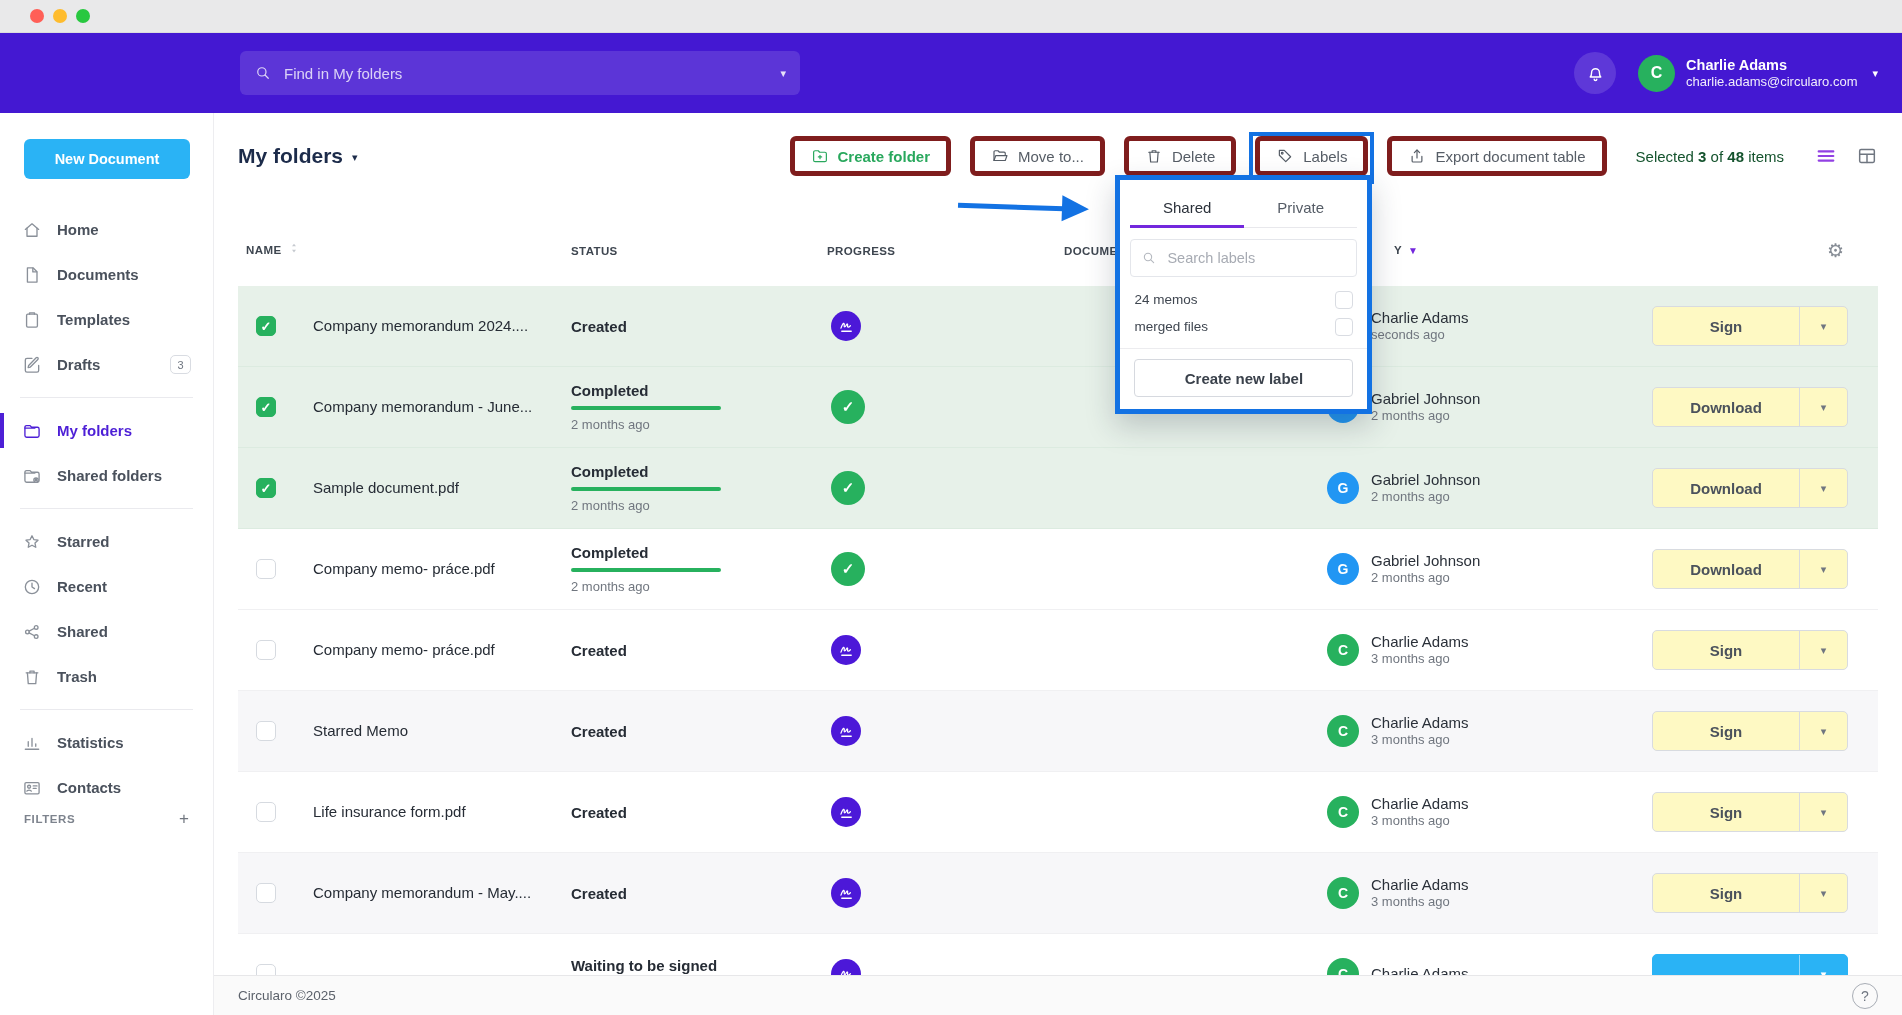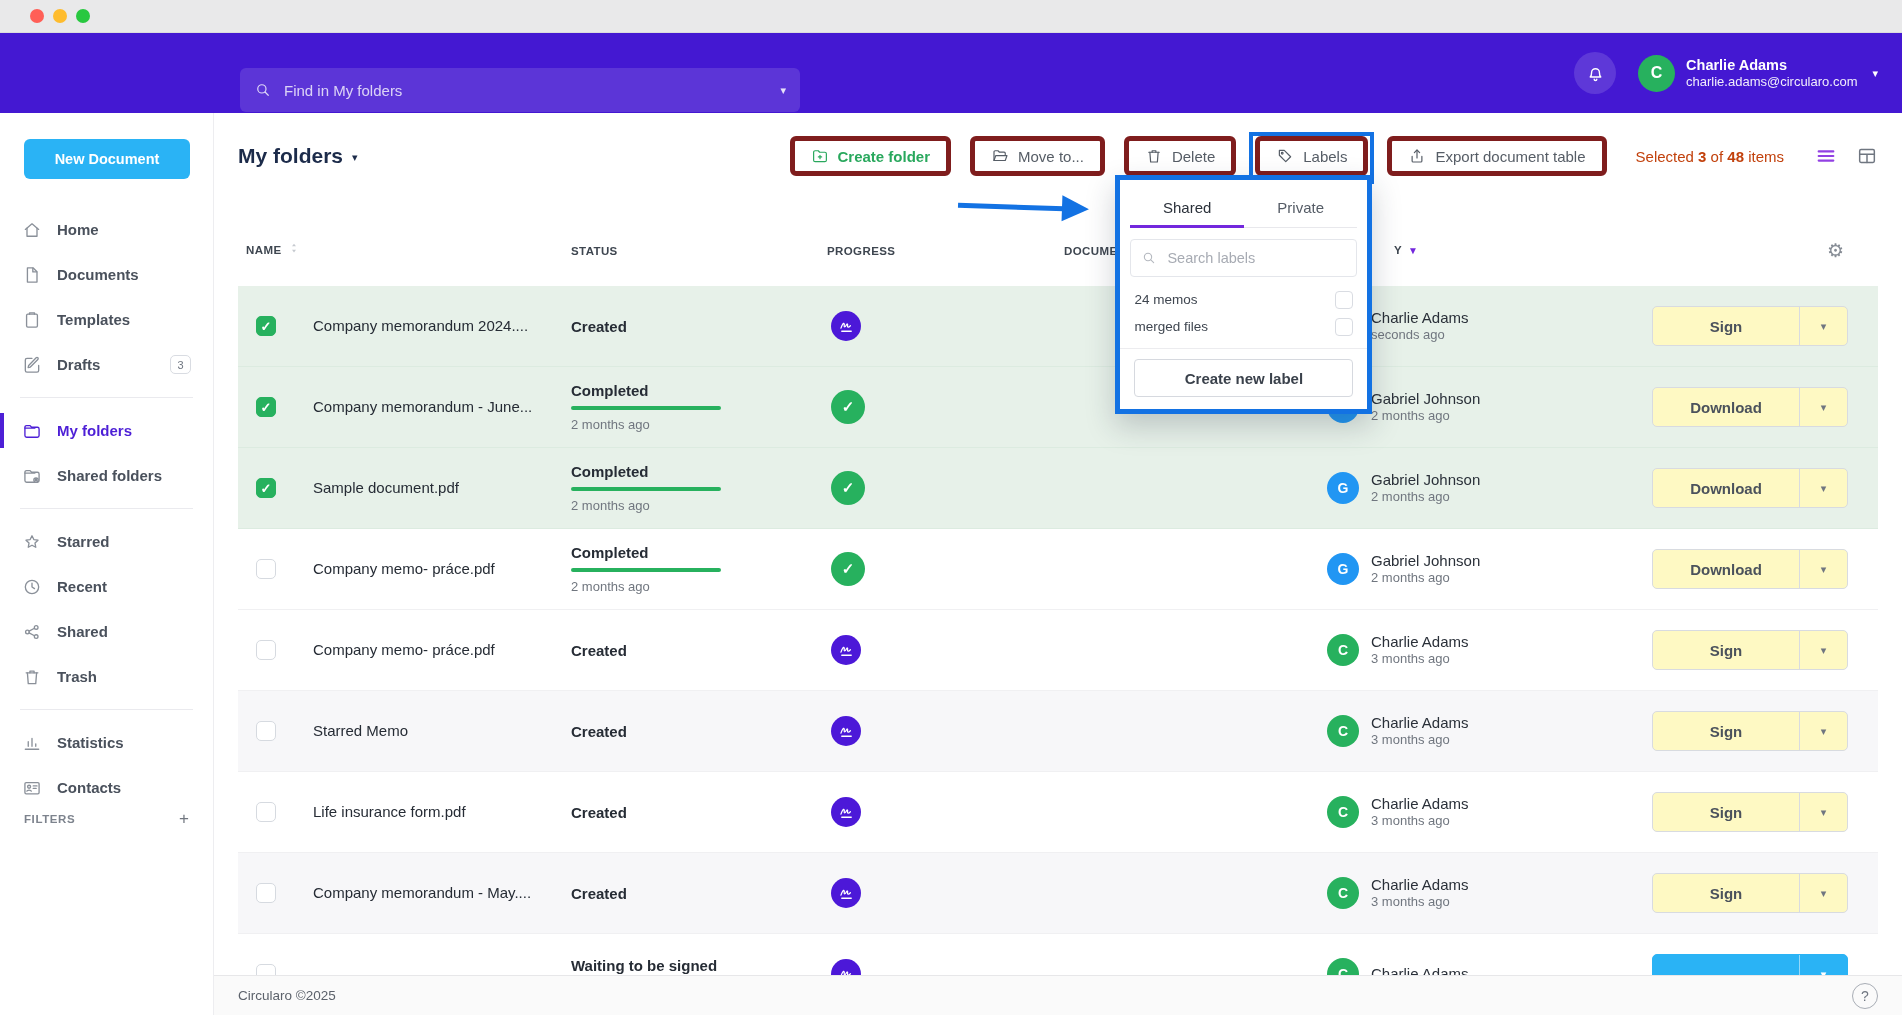--- a/index.html
+++ b/index.html
@@ -13,21 +13,21 @@
 
   
   .appbar { position:absolute; top:33px; left:0; right:0; height:80px; background:#4418d2; display:flex; align-items:center; }
   .brand { position:absolute; left:38px; top:0; height:80px; display:flex; align-items:center; gap:13px; }
   .logo-mark { width:40px; height:40px; border-radius:50%; background:#fff; position:relative; }
   .logo-mark .inner { position:absolute; inset:6px; border-radius:50%; background:#4418d2; }
   .logo-mark .bar { position:absolute; left:50%; top:50%; width:7px; height:24px; background:#fff; border-radius:3px; }
   .logo-mark .bar.b1 { transform:translate(-50%,-50%) rotate(45deg); }
   .logo-mark .bar.b2 { transform:translate(-50%,-50%) rotate(-45deg); }
   .brand-name { color:#fff; font-size:28px; font-weight:700; letter-spacing:.3px; }
-  .hdr-search { position:absolute; left:240px; top:18px; width:560px; height:44px; background:rgba(255,255,255,.13); border-radius:6px; display:flex; align-items:center; padding:0 14px;margin-top:17px; }
+  .hdr-search { position:absolute; left:240px; top:18px; width:560px; height:44px; background:rgba(255,255,255,.13); border-radius:6px; display:flex; align-items:center; padding:0 14px; }
   .hdr-search .ic { width:18px; height:18px; color:rgba(255,255,255,.8); }
   .hdr-search input { flex:1; background:transparent; border:none; outline:none; color:#fff; font-size:15px; margin-left:12px; font-family:"Liberation Sans",sans-serif; }
   .hdr-search input::placeholder { color:rgba(255,255,255,.78); }
   .hdr-search .scaret { color:rgba(255,255,255,.85); font-size:11px; margin-left:8px; }
   .appbar-right { position:absolute; right:24px; top:0; height:80px; display:flex; align-items:center; gap:22px; }
   .bell-wrap { width:42px; height:42px; border-radius:50%; background:rgba(255,255,255,.14); display:flex; align-items:center; justify-content:center; cursor:pointer; }
   .bell-wrap .ic { width:21px; height:21px; color:#fff; }
   .user-chip { display:flex; align-items:center; gap:11px; cursor:pointer; }
   .user-avatar { width:37px; height:37px; border-radius:50%; background:#27b15e; color:#fff; font-weight:700; font-size:16px; display:flex; align-items:center; justify-content:center; }
   .user-txt { display:flex; flex-direction:column; line-height:1.25; }
@@ -56,21 +56,21 @@
   .page-head { position:absolute; top:0; left:0; right:0; height:117px; padding:23px 24px 0; display:flex; align-items:flex-start; }
   .page-title-wrap { display:flex; align-items:center; height:40px; gap:9px; cursor:pointer; }
   .page-title { font-size:21px; font-weight:800; color:#1c2b4a; }
   .page-title-caret { color:#1c2b4a; font-size:11px; margin-top:2px; }
   .toolbar { margin-left:auto; display:flex; align-items:center; gap:19px; }
   .tb-btn { height:40px; padding:0 16px; border:5px solid #7f1d1d; border-radius:6px; background:#fff; display:inline-flex; align-items:center; gap:9px; font-size:15px; color:#565d66; cursor:pointer; font-family:"Liberation Sans",sans-serif; white-space:nowrap; }
   .tb-btn .ic { width:18px; height:18px; }
   .tb-btn.green { color:#29a85d; font-weight:600; }
   .btn-anchor { position:relative; display:inline-flex; }
   .hl-box { position:absolute; inset:-4px -6px -8px -6px; border:4px solid #1372e3; pointer-events:none; z-index:55; }
-  .selection-summary { margin-left:10px; font-size:15px; color:#c2410c; white-space:nowrap; }
+  .selection-summary { margin-left:10px; font-size:15px; color:#14532d; white-space:nowrap; }
   .selection-summary b { font-weight:700; }
   .view-toggles { display:flex; align-items:center; gap:19px; margin-left:12px; }
   .view-toggles .ic { width:22px; height:22px; cursor:pointer; }
   .list-ic { color:#9240e3; }
   .grid-ic { color:#6f7680; }
 
   
   .grid-cols { display:grid; grid-template-columns:75px 258px 256px 237px 263px 294px 1fr; }
   .table-head { position:absolute; top:117px; left:24px; right:24px; height:40px; align-items:center; }
   .th { font-size:11.5px; font-weight:700; letter-spacing:.4px; color:#3e4650; text-transform:uppercase; }

